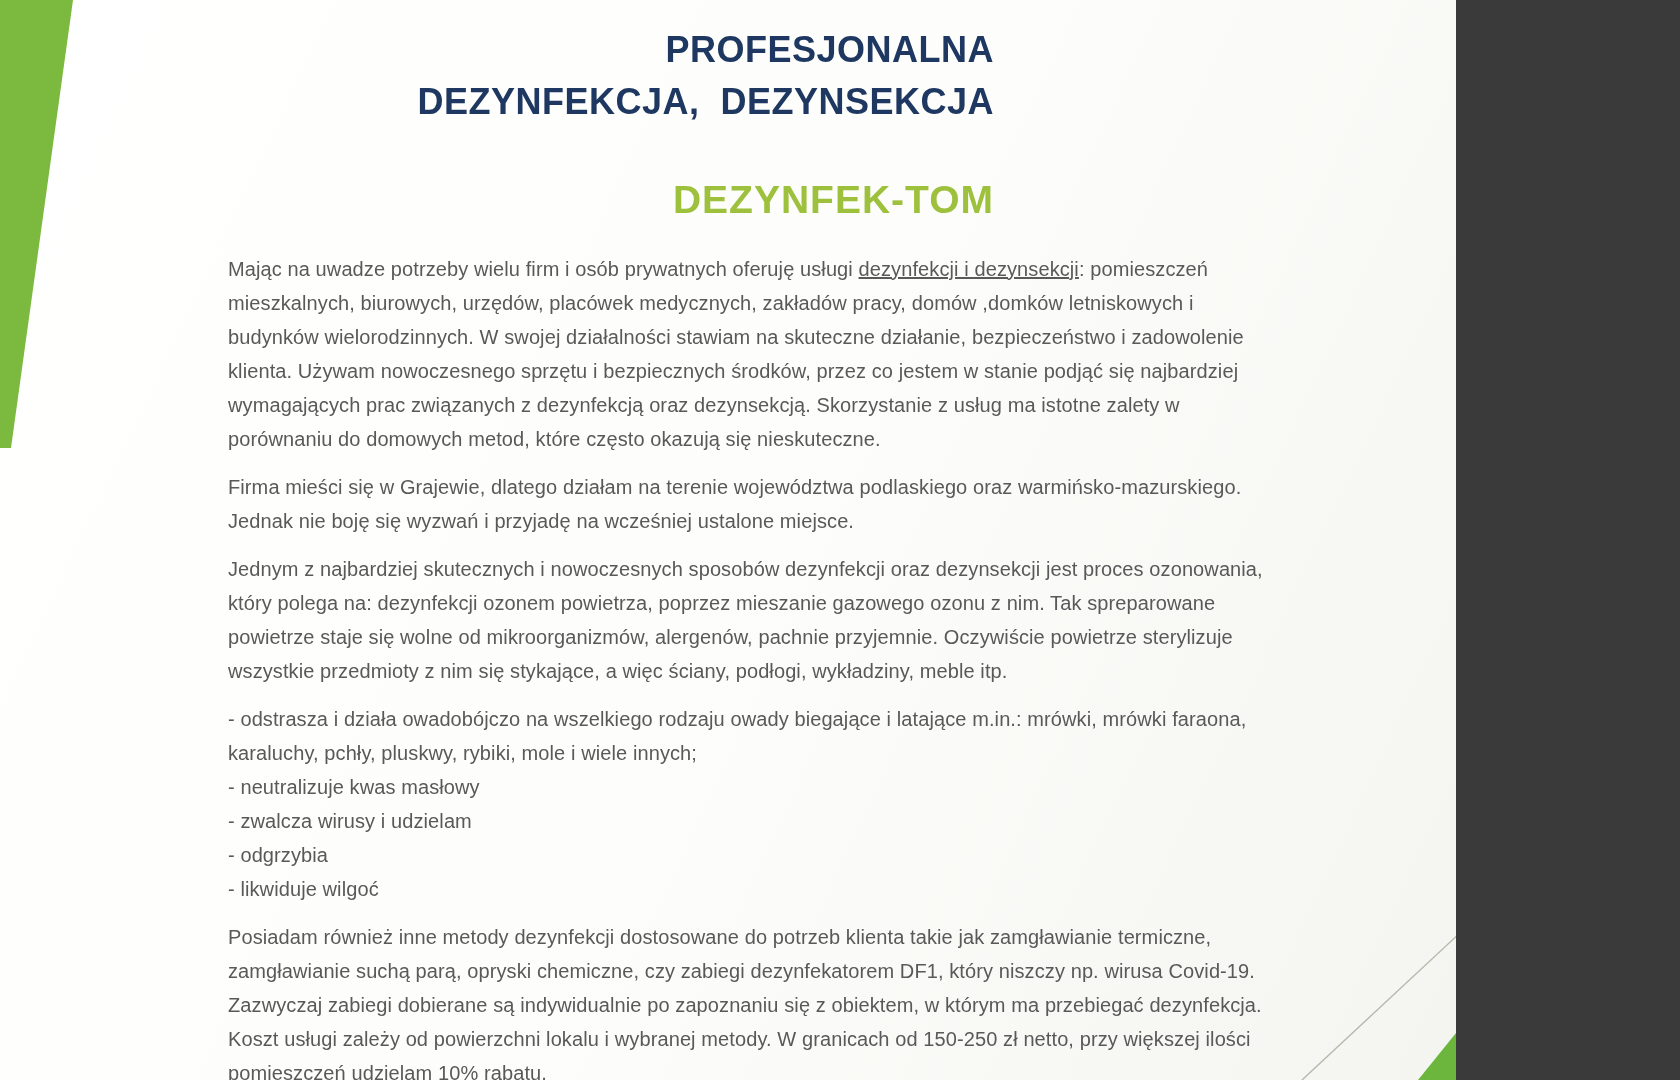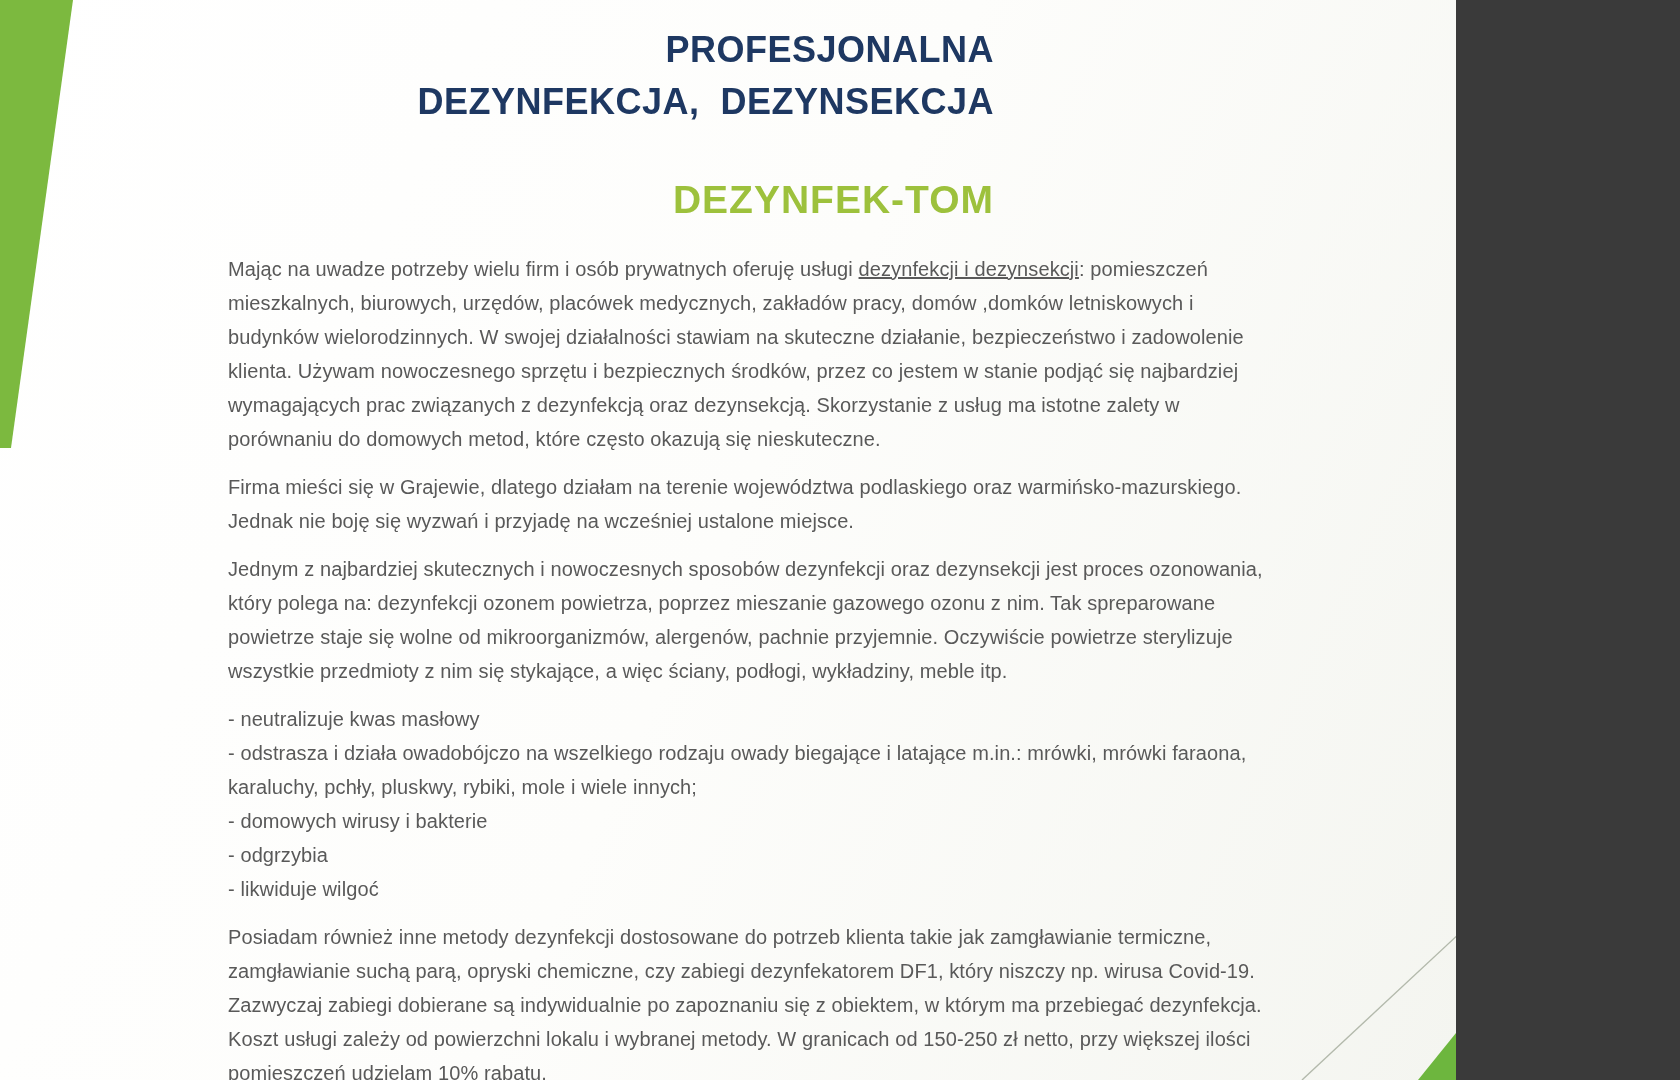--- a/index.html
+++ b/index.html
@@ -76,24 +76,24 @@
 
     <p>Firma mieści się w Grajewie, dlatego działam na terenie województwa podlaskiego oraz warmińsko-mazurskiego.
 Jednak nie boję się wyzwań i przyjadę na wcześniej ustalone miejsce.</p>
 
     <p>Jednym z najbardziej skutecznych i nowoczesnych sposobów dezynfekcji oraz dezynsekcji jest proces ozonowania,
 który polega na: dezynfekcji ozonem powietrza, poprzez mieszanie gazowego ozonu z nim. Tak spreparowane
 powietrze staje się wolne od mikroorganizmów, alergenów, pachnie przyjemnie. Oczywiście powietrze sterylizuje
 wszystkie przedmioty z nim się stykające, a więc ściany, podłogi, wykładziny, meble itp.</p>
 
     <div class="benefits">
-      <div class="benefit">- neutralizuje kwas masłowy</div>
       <div class="benefit">- odstrasza i działa owadobójczo na wszelkiego rodzaju owady biegające i latające m.in.: mrówki, mrówki faraona,
 karaluchy, pchły, pluskwy, rybiki, mole i wiele innych;</div>
-      <div class="benefit">- domowych wirusy i bakterie</div>
+      <div class="benefit">- neutralizuje kwas masłowy</div>
+      <div class="benefit">- zwalcza wirusy i udzielam</div>
       <div class="benefit">- odgrzybia</div>
       <div class="benefit">- likwiduje wilgoć</div>
     </div>
 
     <p>Posiadam również inne metody dezynfekcji dostosowane do potrzeb klienta takie jak zamgławianie termiczne,
 zamgławianie suchą parą, opryski chemiczne, czy zabiegi dezynfekatorem DF1, który niszczy np. wirusa Covid-19.
 Zazwyczaj zabiegi dobierane są indywidualnie po zapoznaniu się z obiektem, w którym ma przebiegać dezynfekcja.
 Koszt usługi zależy od powierzchni lokalu i wybranej metody. W granicach od 150-250 zł netto, przy większej ilości
 pomieszczeń udzielam 10% rabatu.</p>
 

